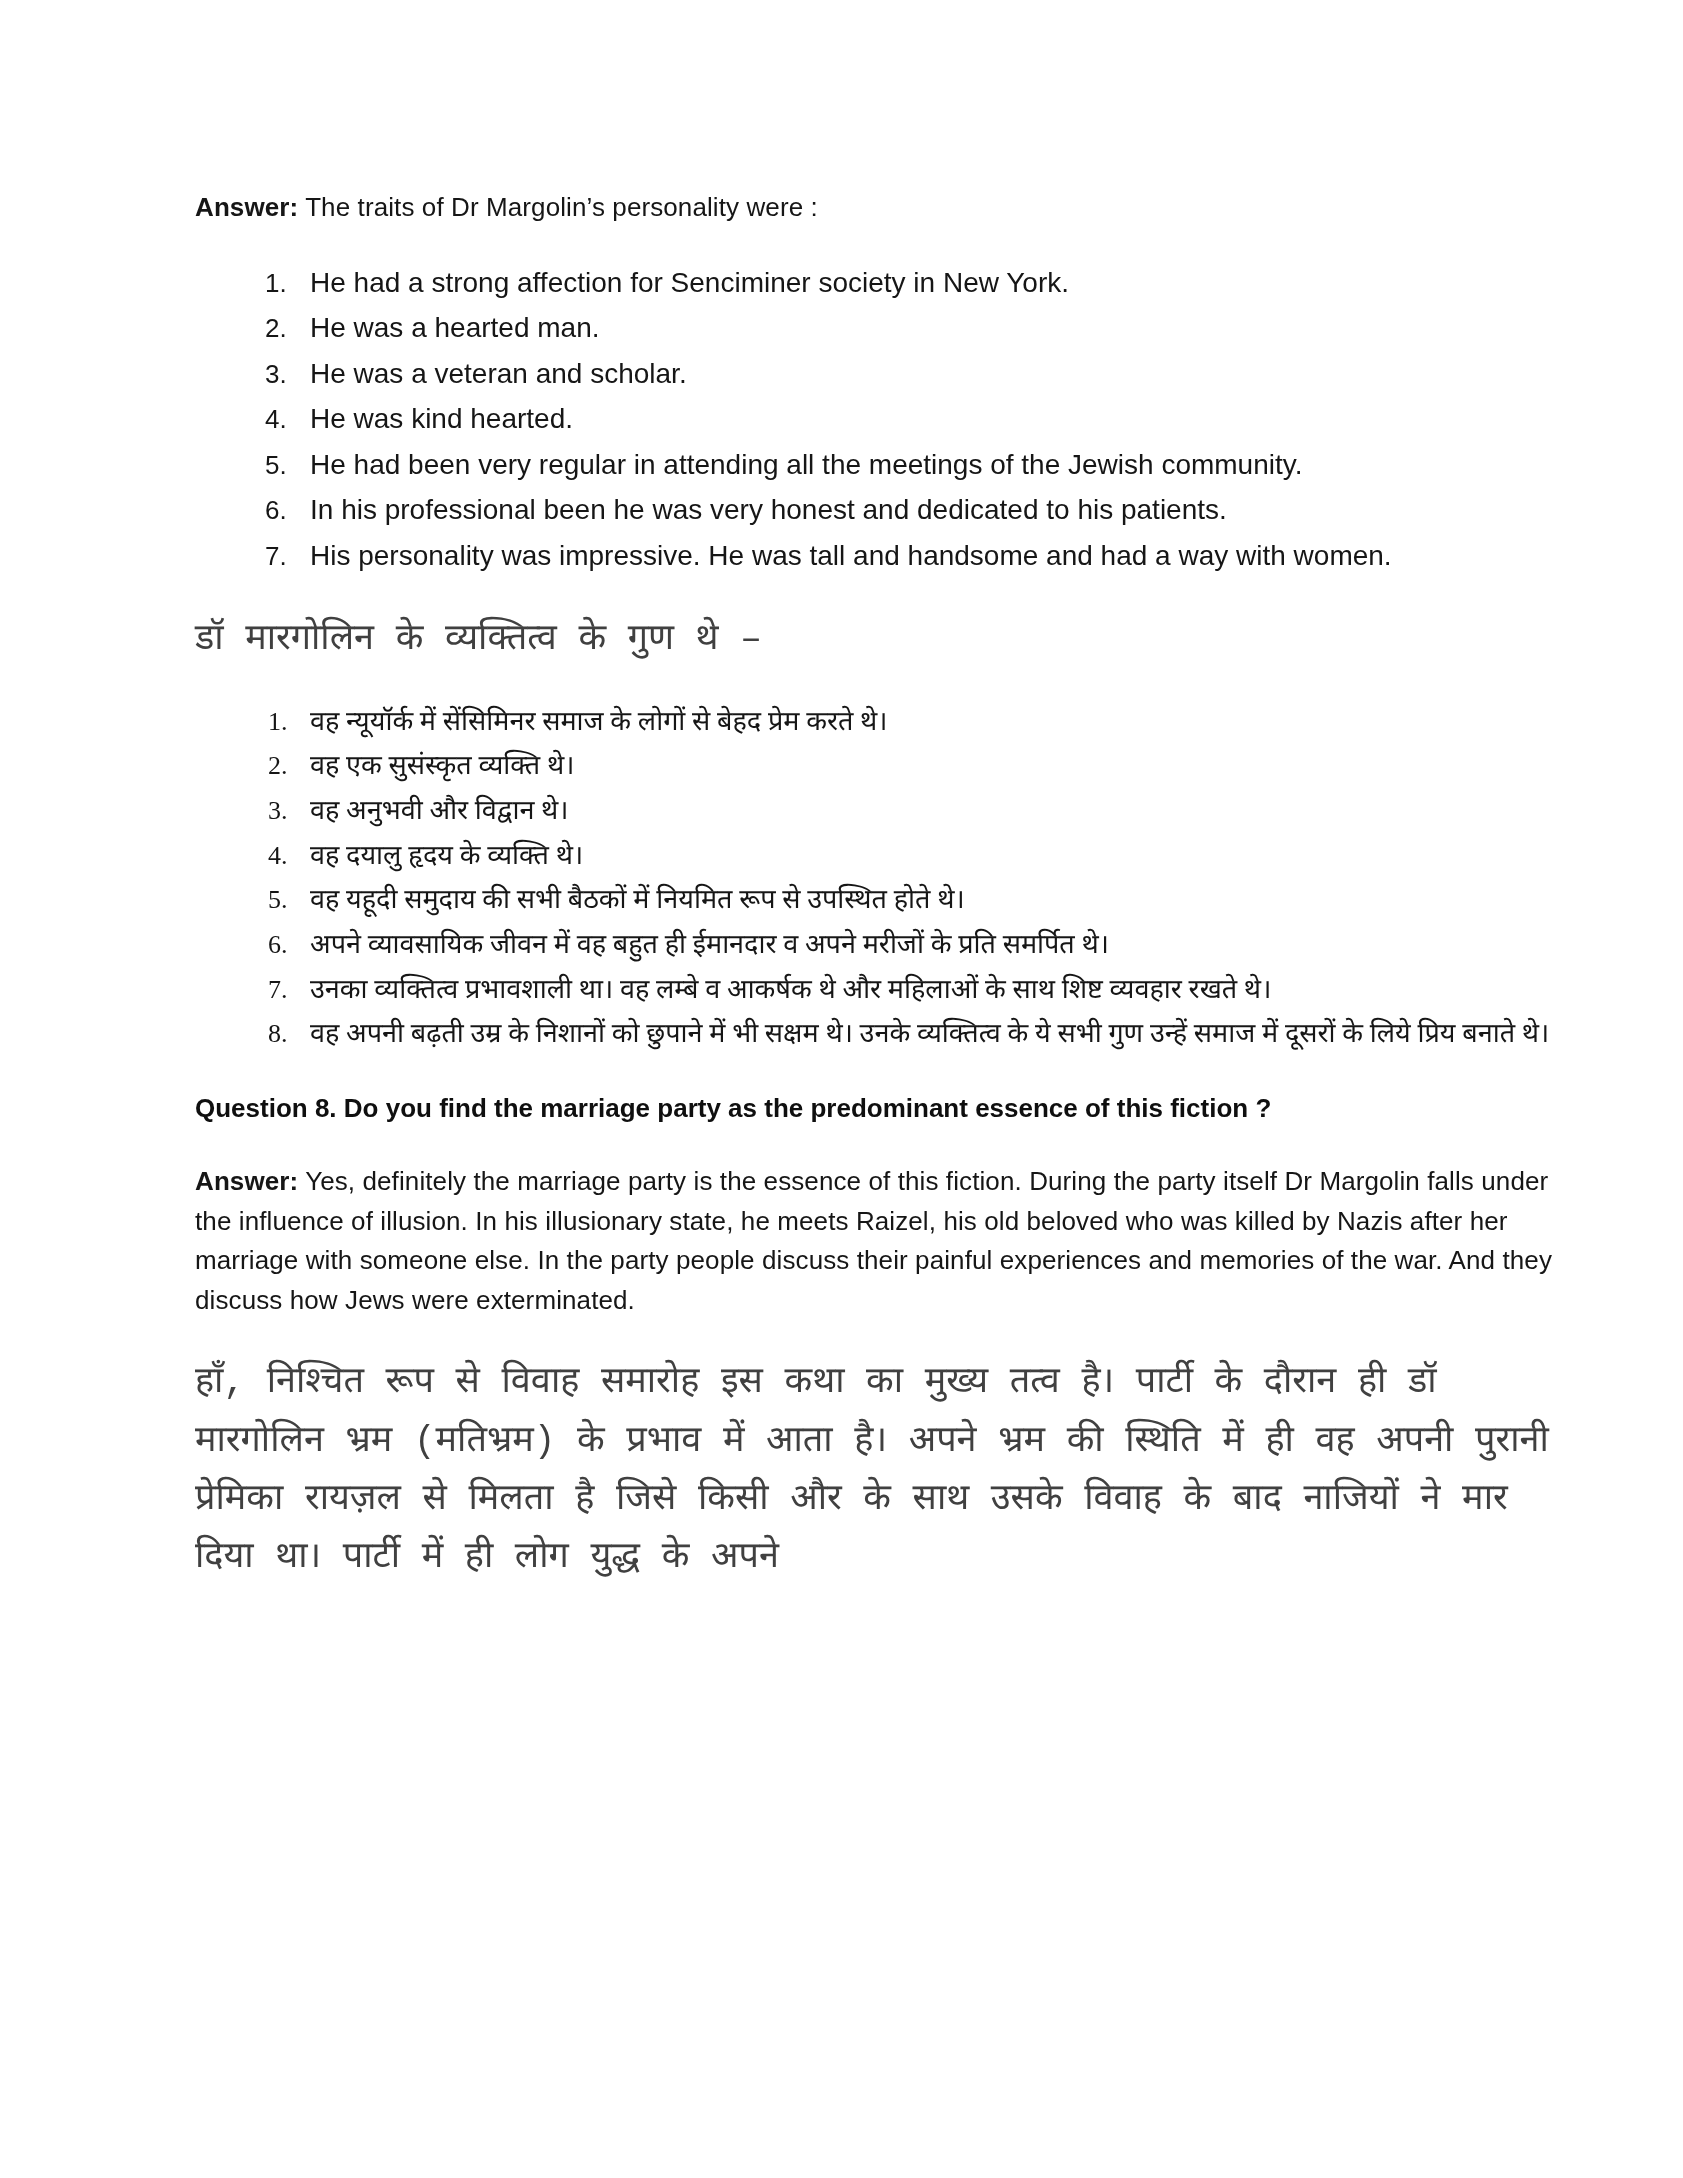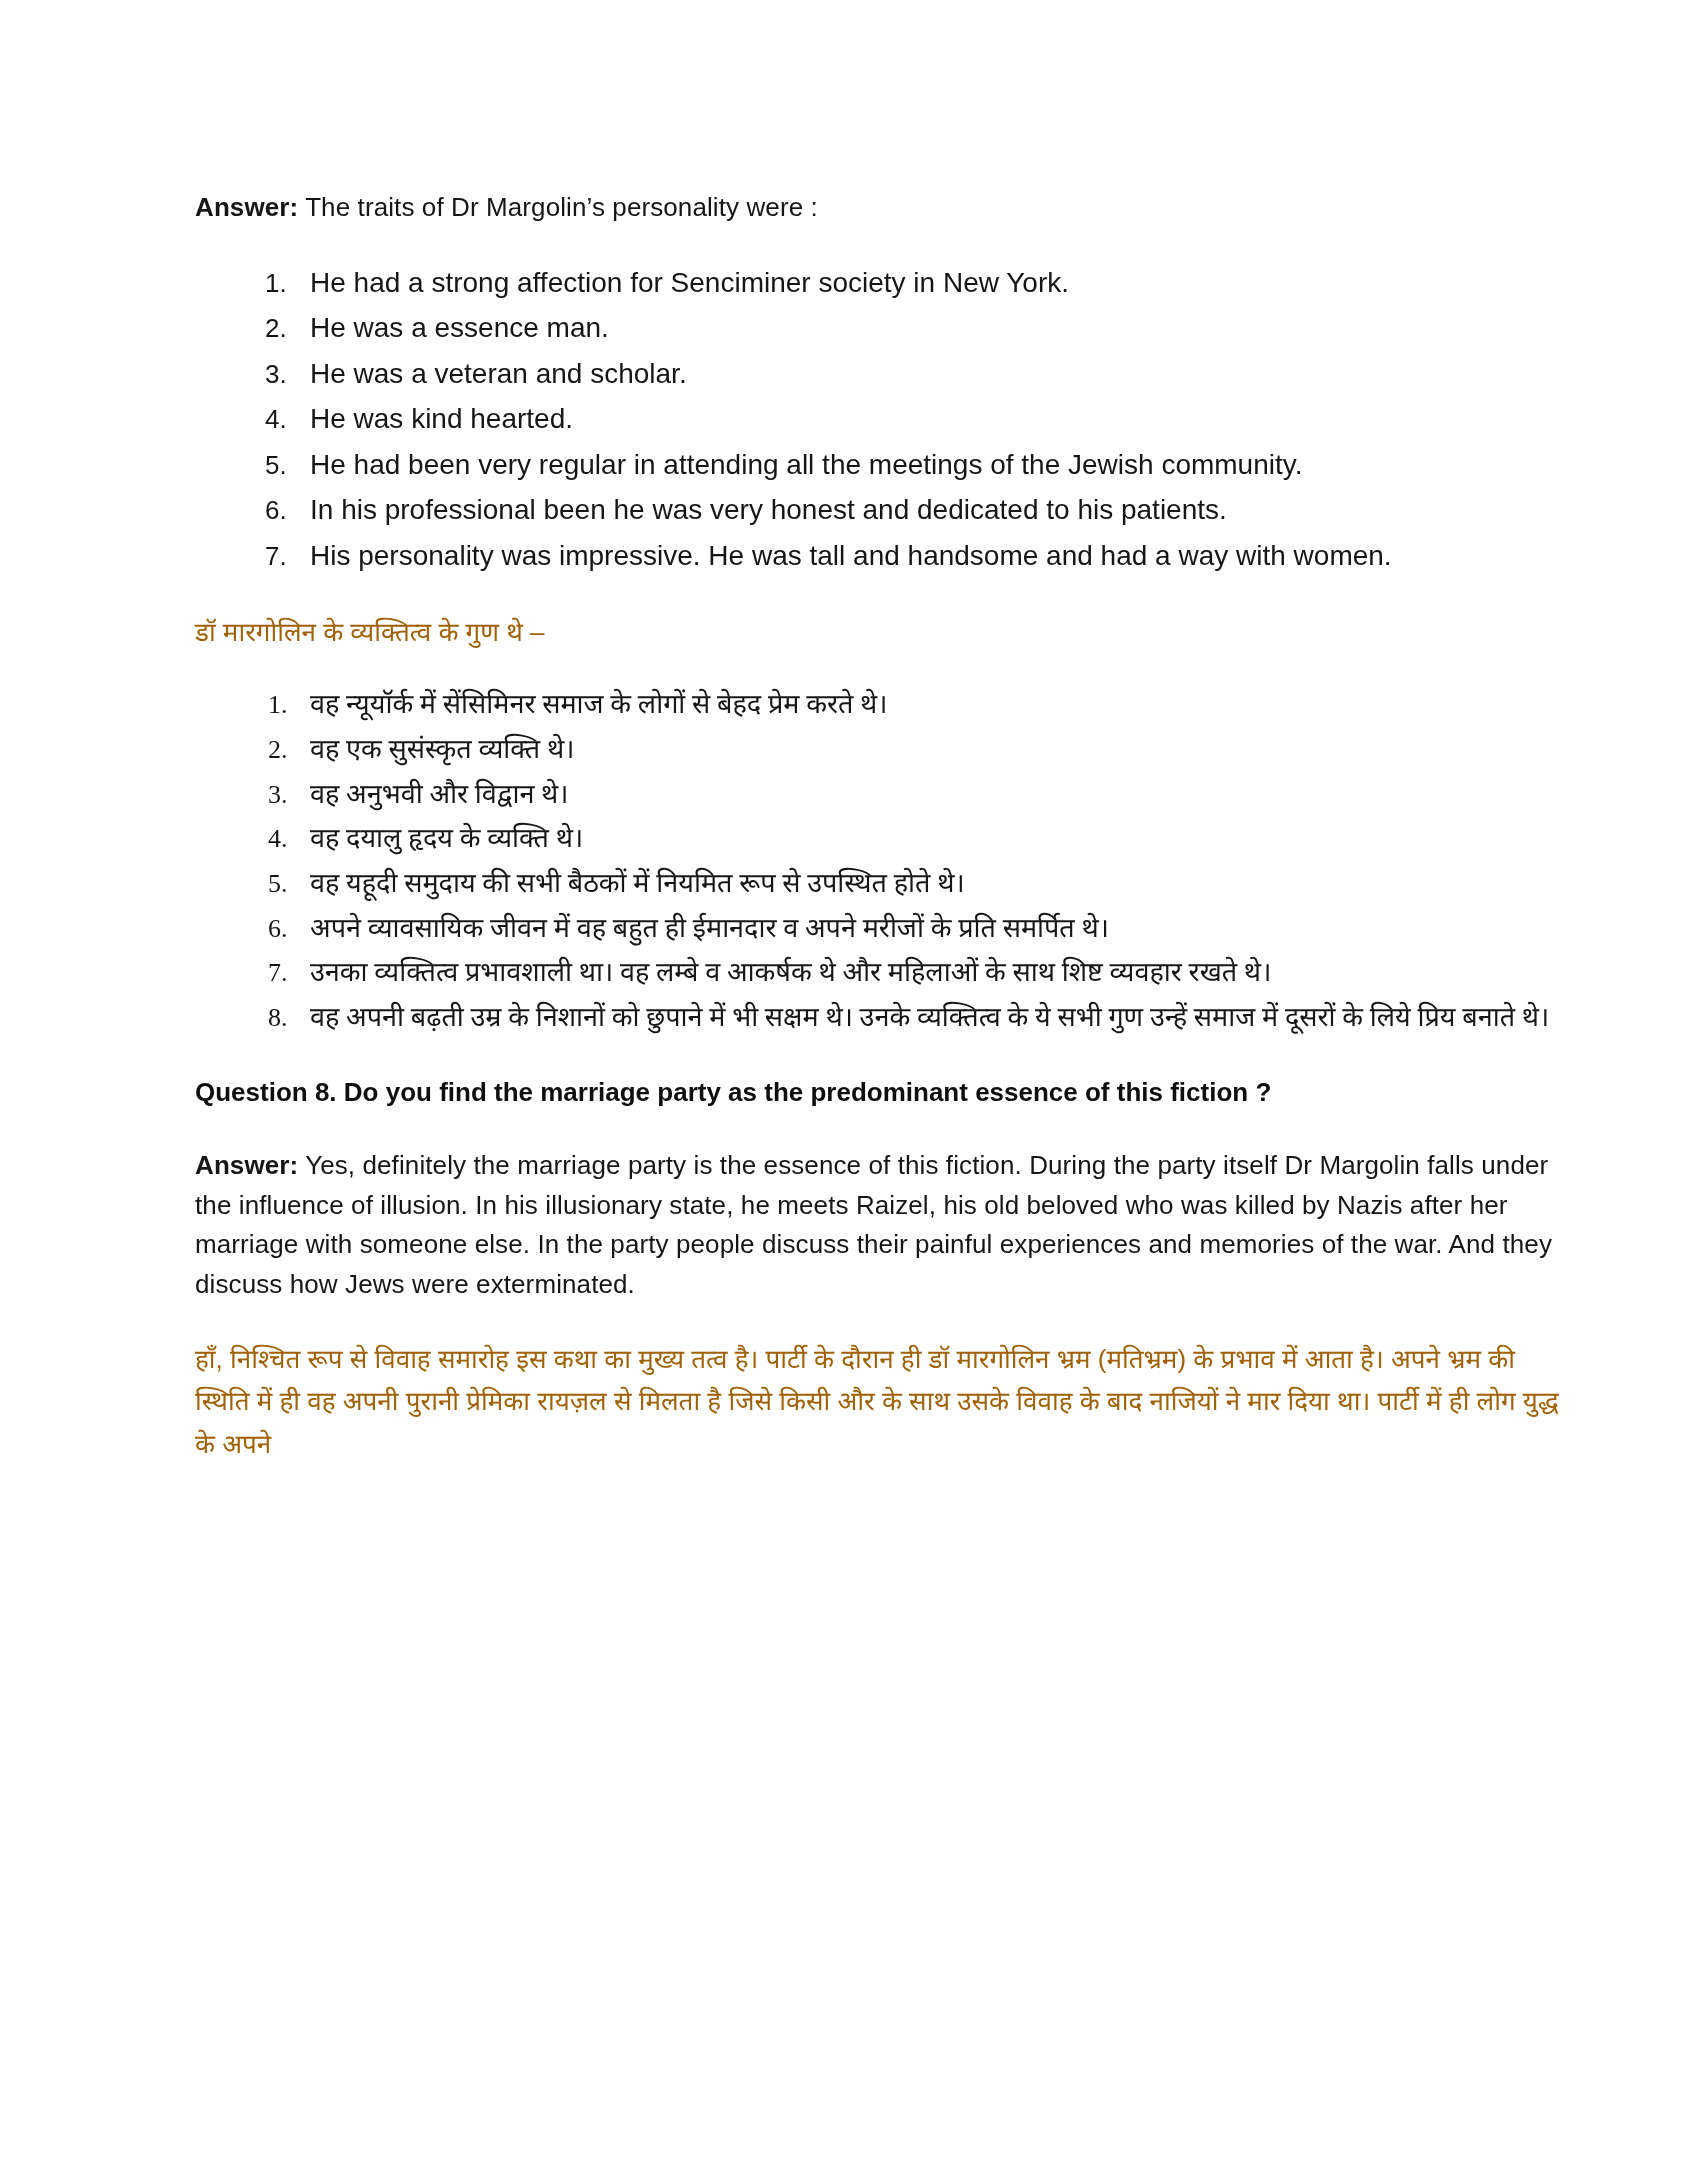--- a/index.html
+++ b/index.html
@@ -54,39 +54,39 @@
     margin-bottom: 2px;
   }
   .q-heading {
     font-size: 26px;
     line-height: 1.52;
     font-weight: bold;
     margin: 0 0 34px 0;
     color: #0f0f0f;
   }
   .hindi-para {
-    font-family: Liberation Sans, sans-serif;
-    font-size: 26px;
+    font-family: Liberation Mono, monospace;
+    font-size: 36px;
     line-height: 1.62;
     margin: 0 0 30px 0;
-    color: #a16207;
+    color: #404040;
   }
 </style>
 </head>
 <body>
 
 <div class="page">
 
   <p class="para">
     <span class="lead-label">Answer:</span><span> The traits of Dr Margolin’s personality were :</span>
   </p>
 
   <ol class="num-list">
     <li>He had a strong affection for Senciminer society in New York.</li>
-    <li>He was a essence man.</li>
+    <li>He was a hearted man.</li>
     <li>He was a veteran and scholar.</li>
     <li>He was kind hearted.</li>
     <li>He had been very regular in attending all the meetings of the Jewish community.</li>
     <li>In his professional been he was very honest and dedicated to his patients.</li>
     <li>His personality was impressive. He was tall and handsome and had a way with women.</li>
   </ol>
 
 
   <p class="hindi-para">डॉ मारगोलिन के व्यक्तित्व के गुण थे –</p>
 

